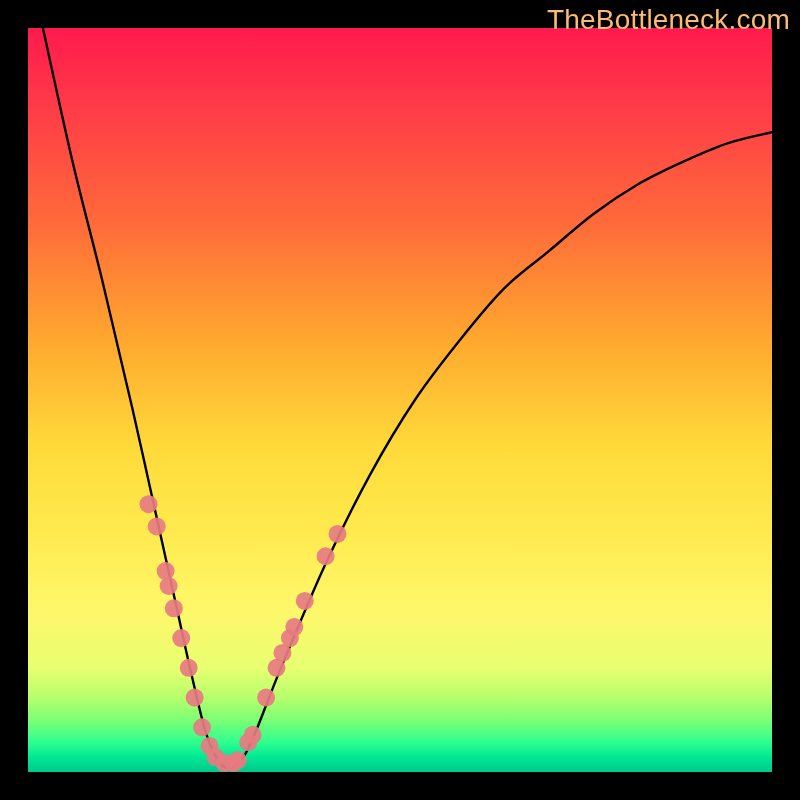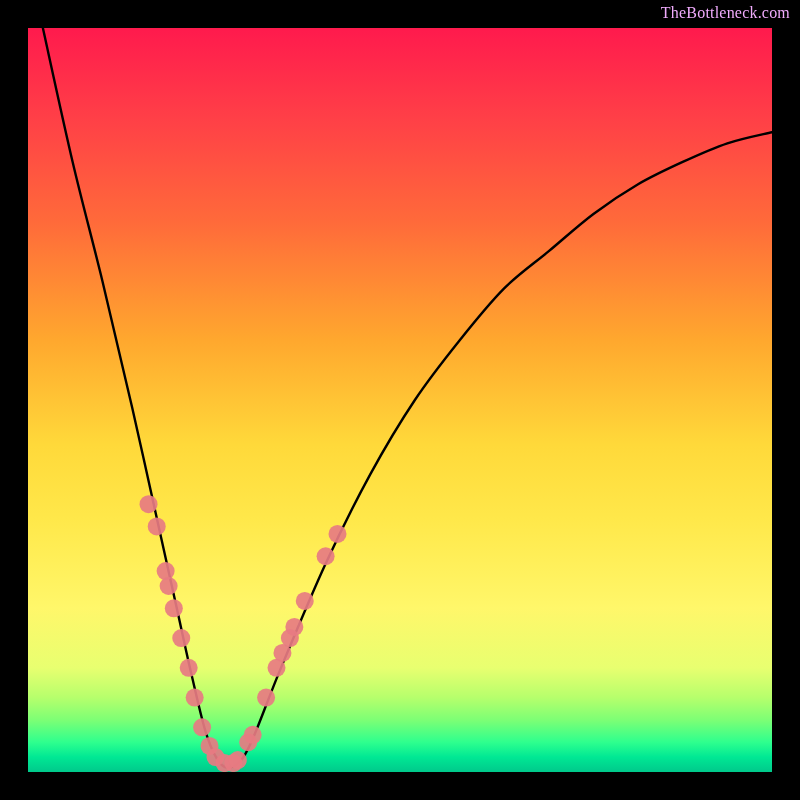--- a/index.html
+++ b/index.html
@@ -34,23 +34,23 @@
   }
   .curve-svg {
     position: absolute;
     left: 0; top: 0;
     width: 744px; height: 744px;
   }
   .watermark {
     position: absolute;
     top: 4px;
     right: 10px;
-    font-family: Liberation Serif, serif;
-    font-size: 16px;
-    color: #f0abfc;
+    font-family: Liberation Sans, sans-serif;
+    font-size: 28px;
+    color: #fdba74;
     letter-spacing: 0.2px;
     user-select: none;
   }
 </style>
 </head>
 <body>
 
 <div class="outer">
   <div class="plot-area">
     <svg class="curve-svg" viewBox="0 0 744 744">

